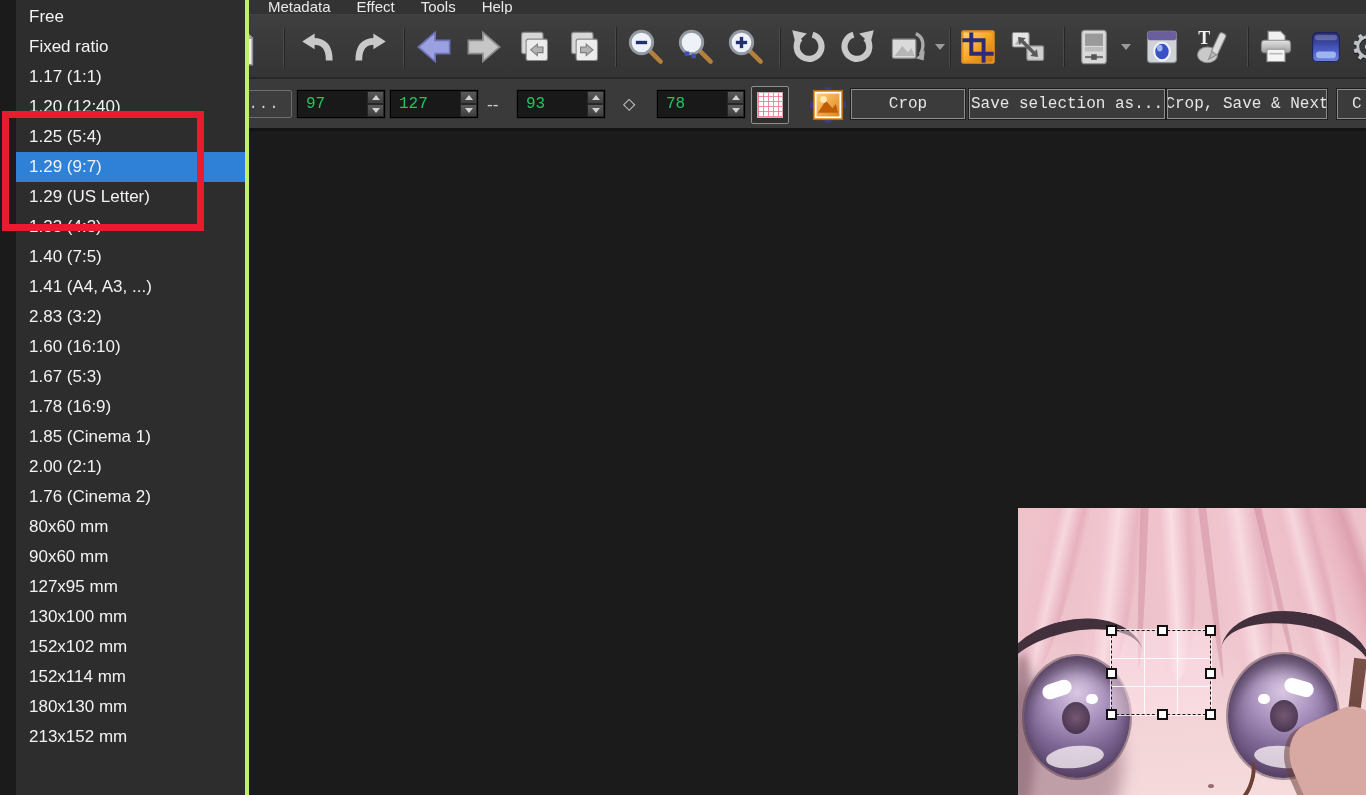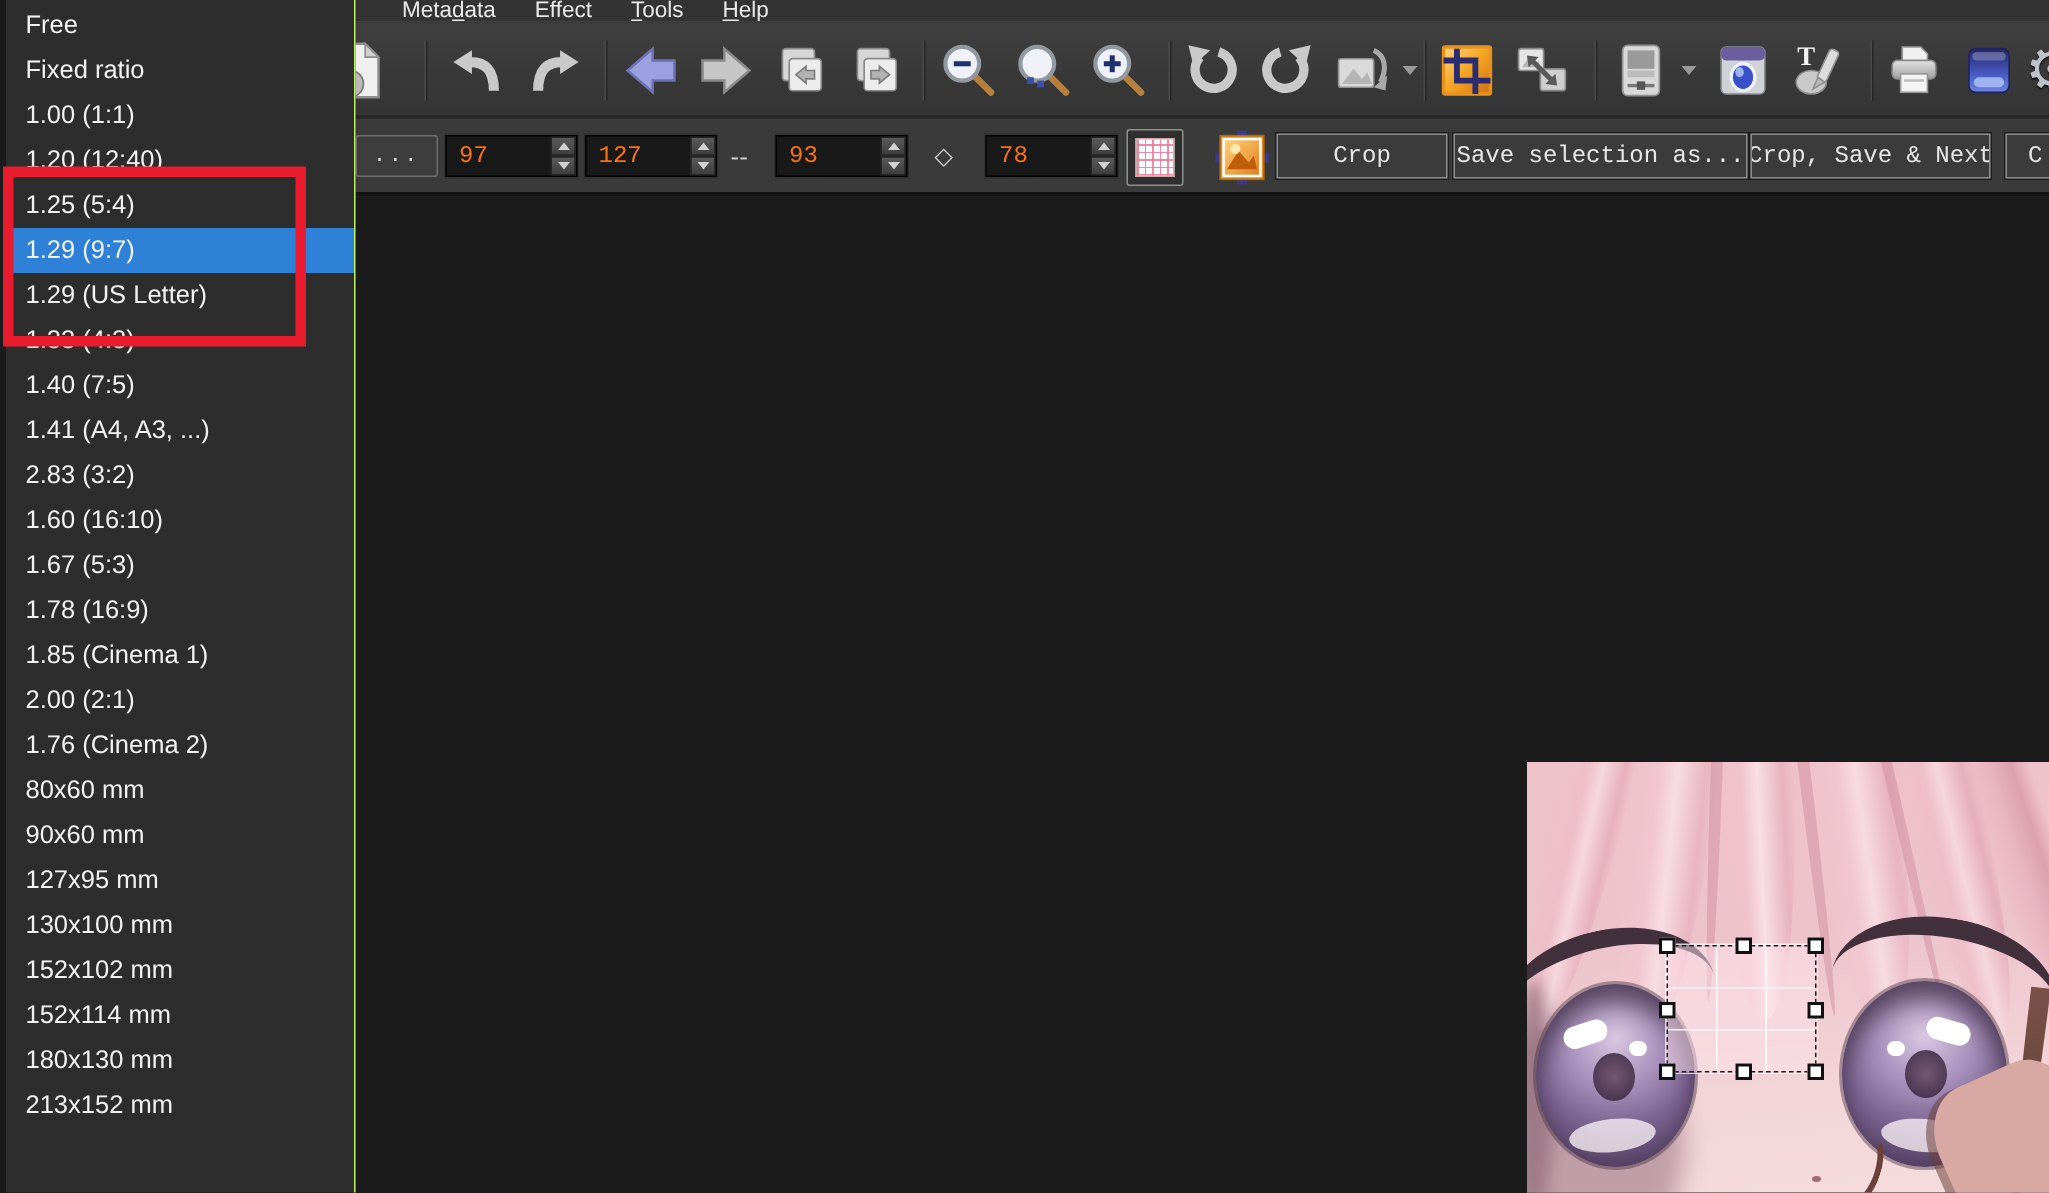--- a/index.html
+++ b/index.html
@@ -31,21 +31,21 @@
   
   .toolbar2 { position:absolute; left:233px; top:79px; right:0; height:52px;
               background:#3a3a3a; border-bottom:3px solid #141414; }
   .more-btn { position:absolute; left:4px; top:11px; width:55px; height:28px;
               background:#3d3d3d; border:1px solid #6e6e6e; border-radius:2px;
               color:#dcdcdc; font-family:"Liberation Mono", monospace; font-size:14px;
               display:flex; align-items:center; justify-content:center; letter-spacing:2px; }
   .spinbox { position:absolute; top:11px; width:88px; height:28px; background:#191919;
              border:1px solid #000; box-shadow:0 0 0 1px #303030; display:flex; }
   .spinbox input { flex:1; min-width:0; background:transparent; border:none; outline:none;
-                   color:#f97316; font-family:"Liberation Mono", monospace; font-size:16px;
+                   color:#22c55e; font-family:"Liberation Mono", monospace; font-size:16px;
                    padding-left:8px; }
   .spincol { width:17px; display:flex; flex-direction:column; }
   .spinbtn { flex:1; background:linear-gradient(#5a5a5a,#3e3e3e); border:1px solid #262626;
              display:flex; align-items:center; justify-content:center; }
   .arr-up { width:0;height:0;border-left:4px solid transparent;border-right:4px solid transparent;
             border-bottom:5px solid #d2d2d2; }
   .arr-dn { width:0;height:0;border-left:4px solid transparent;border-right:4px solid transparent;
             border-top:5px solid #d2d2d2; }
   .t2label { position:absolute; top:16px; color:#d0d0d0; font-size:16px;
              font-family:"DejaVu Sans", sans-serif; }
@@ -79,22 +79,22 @@
   .glint { position:absolute; background:#fff; border-radius:10px; }
   .crescent { position:absolute; background:rgba(255,245,250,.75); border-radius:50%; }
   .lash { position:absolute; border-radius:50%; border-top-style:solid; border-top-color:#42303c; }
   .sel { position:absolute; left:93px; top:122px; width:100px; height:85px;
          background:rgba(255,228,238,.5); border:1px dashed #1a1a1a;
          box-shadow:0 0 0 1px rgba(255,255,255,.75); }
   .gridline { position:absolute; background:rgba(255,255,255,.9); }
   .handle { position:absolute; width:11px; height:11px; background:#fff; border:2px solid #111; }
 
   
-  .dropdown { position:absolute; left:4px; top:0; width:233px; height:795px; background:#2d2d2d;
-              border-right:1px solid #bef264; z-index:50; overflow:hidden; padding-top:2px; }
+  .dropdown { position:absolute; left:16px; top:0; width:233px; height:795px; background:#2d2d2d;
+              border-right:4px solid #bef264; z-index:50; overflow:hidden; padding-top:2px; }
   .ritem { height:30px; line-height:30px; padding-left:13px; color:#f2f2f2; font-size:17px;
            white-space:nowrap; }
   .ritem.selected { background:#2f81d8; }
   .red-box { position:absolute; left:2px; top:111px; width:202px; height:120px;
              border:7px solid #e81c2e; z-index:60; pointer-events:none; }
 </style>
 </head>
 <body>
 
 <div class="menubar">
@@ -445,21 +445,21 @@
     <div class="handle" style="left:45px;bottom:-6px"></div>
     <div class="handle" style="right:-6px;bottom:-6px"></div>
   </div>
 </div>
 
 <div class="dropdown">
   <div>
 
   <div class="ritem">Free</div>
       <div class="ritem">Fixed ratio</div>
-      <div class="ritem">1.00 (1:1)</div>
+      <div class="ritem">1.17 (1:1)</div>
       <div class="ritem">1.20 (12:40)</div>
       <div class="ritem">1.25 (5:4)</div>
       <div class="ritem selected">1.29 (9:7)</div>
       <div class="ritem">1.29 (US Letter)</div>
       <div class="ritem">1.33 (4:3)</div>
       <div class="ritem">1.40 (7:5)</div>
       <div class="ritem">1.41 (A4, A3, ...)</div>
       <div class="ritem">2.83 (3:2)</div>
       <div class="ritem">1.60 (16:10)</div>
       <div class="ritem">1.67 (5:3)</div>

